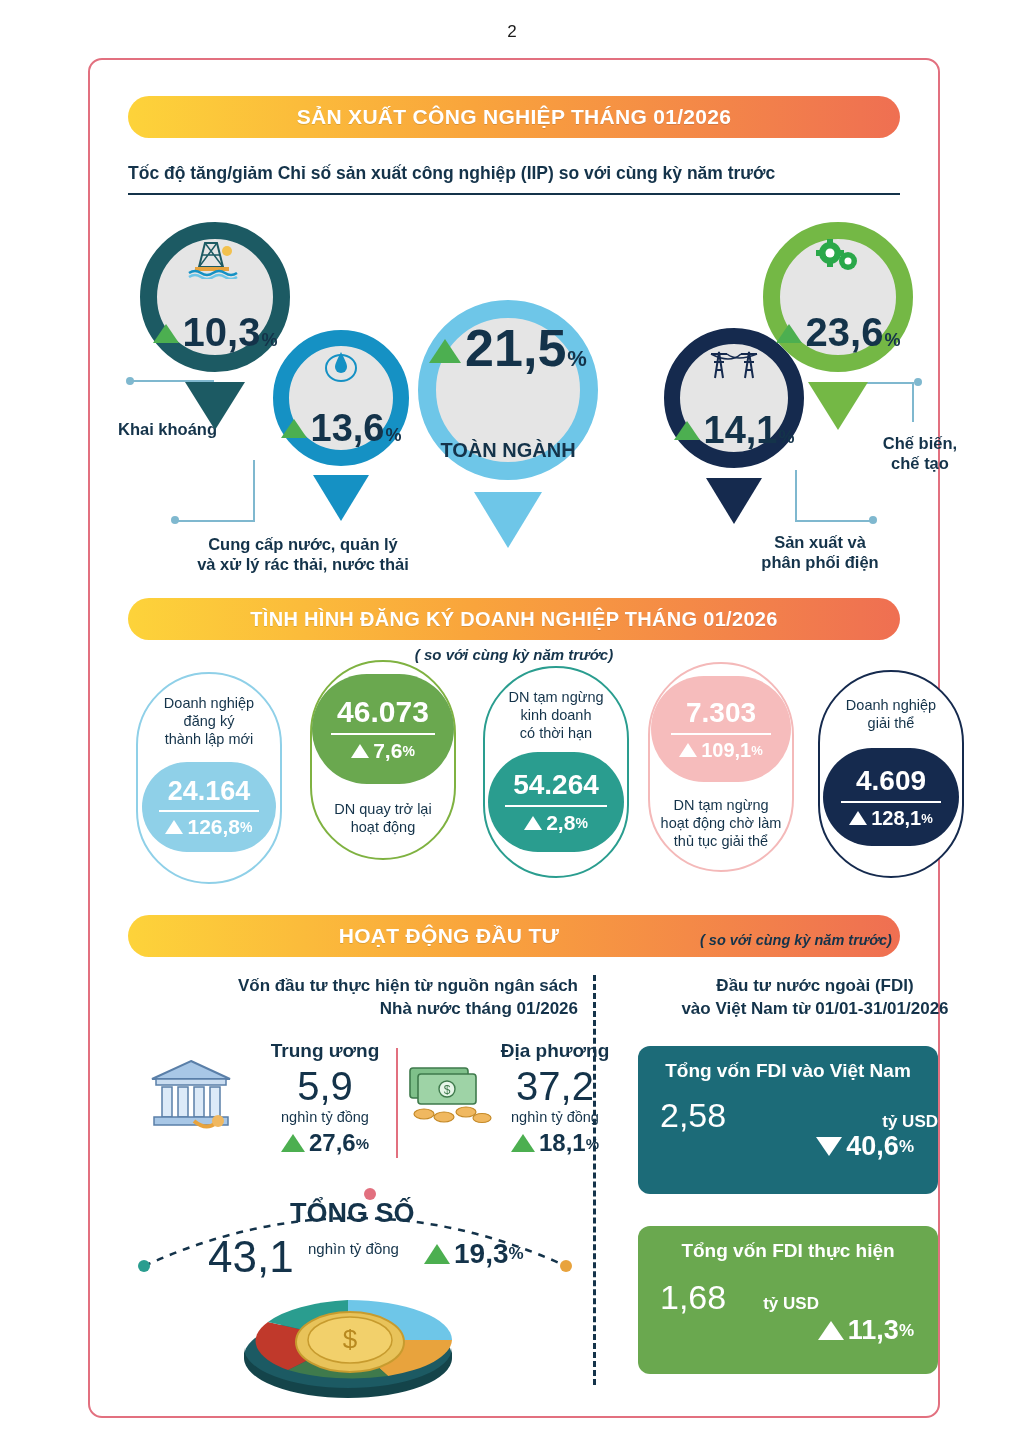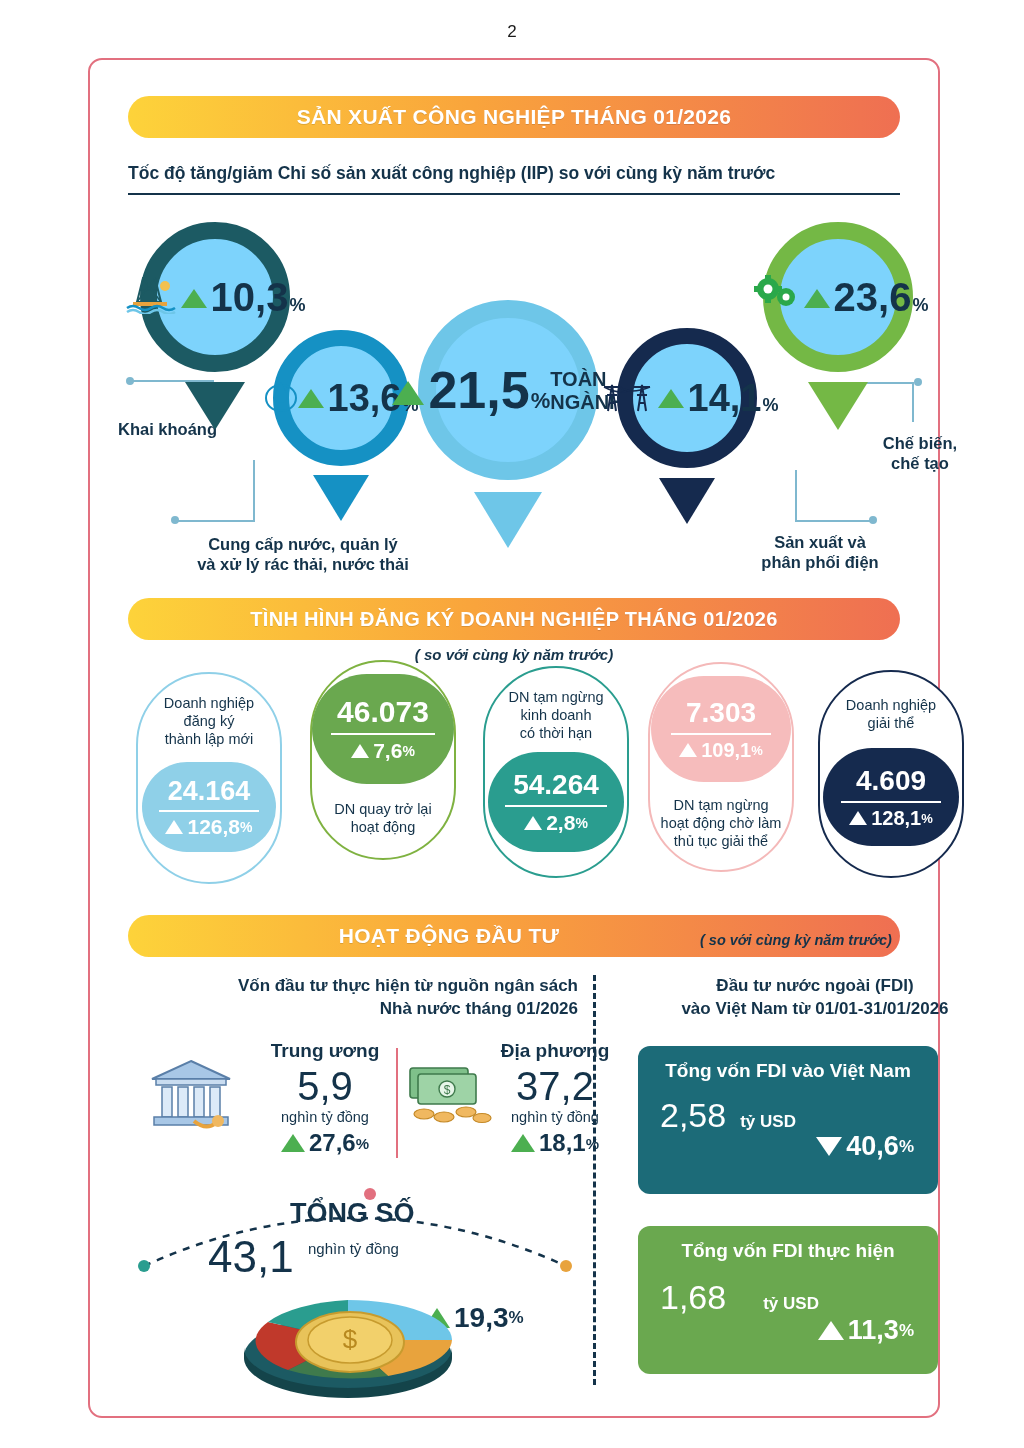--- a/index.html
+++ b/index.html
@@ -33,22 +33,22 @@
   
   #sec1-banner { left:128px; top:96px; width:772px; font-size:21px; }
   #sec1-sub {
     position:absolute; left:128px; top:163px; width:772px;
     font-size:17.5px; font-weight:bold; color:#14334a;
     border-bottom:2px solid #14334a; padding-bottom:9px;
   }
 
   .pin { position:absolute; }
   .pin .circle {
-    border-radius:50%; background:#7dd3fc; display:flex; 
-    align-items:center; justify-content:center; position:relative; z-index:2;
+    border-radius:50%; background:#e5e5e5; display:flex; flex-direction:column;
+    align-items:center; justify-content:space-between; position:relative; z-index:2;
   }
   .pin .tail {
     position:absolute; left:50%; transform:translateX(-50%);
     width:0;height:0; z-index:1;
   }
   .pin .value { display:flex; align-items:baseline; justify-content:center; font-weight:bold; }
   .pin .tri { font-size:0; line-height:0; width:0;height:0;
       border-left:13px solid transparent; border-right:13px solid transparent;
       border-bottom:19px solid #4caf50; margin-right:4px; position:relative; top:-3px;}
   .pin .pct { font-size:18px; font-weight:bold; margin-left:1px; }
@@ -170,21 +170,21 @@
     <div class="value" style="font-size:52px;color:#14334a;">
       <span class="tri" style="border-left:16px solid transparent;border-right:16px solid transparent;border-bottom:24px solid #4caf50;"></span>
       <span>21,5</span>
       <span class="pct" style="font-size:22px;">%</span>
     </div>
     <div style="font-size:20px;font-weight:bold;color:#14334a;margin-top:2px;">TOÀN NGÀNH</div>
   </div>
   <div class="tail" style="top:192px;border-left:34px solid transparent;border-right:34px solid transparent;border-top:56px solid #6ec6e8;"></div>
 </div>
 
-<div class="pin" id="pin4" style="left:617px;top:328px;">
+<div class="pin" id="pin4" style="left:664px;top:328px;">
   <div class="circle" style="width:140px;height:140px;border:16px solid #152a4e;">
     <div class="icon">
       <svg width="62" height="36" viewBox="0 0 62 36">
         <g stroke="#152a4e" stroke-width="2" fill="none">
           <path d="M12 34 L16 8 L20 34 M13 26 H19 M11 18 H21 M8 10 H24"></path>
           <path d="M42 34 L46 8 L50 34 M43 26 H49 M41 18 H51 M38 10 H54"></path>
           <path d="M8 10 Q27 20 38 10" stroke-width="1.6"></path>
           <path d="M24 10 Q34 18 54 10" stroke-width="1.6"></path>
         </g>
       </svg>
@@ -375,21 +375,21 @@
 <svg style="position:absolute;left:130px;top:1180px;" width="450" height="110">
   <path d="M14 86 Q225 -10 436 86" stroke="#14334a" stroke-width="2.5" fill="none" stroke-dasharray="7 7"></path>
   <circle cx="14" cy="86" r="6" fill="#2a9d8f"></circle>
   <circle cx="240" cy="14" r="6" fill="#e2707f"></circle>
   <circle cx="436" cy="86" r="6" fill="#e8a33d"></circle>
 </svg>
 
 <div style="position:absolute;left:290px;top:1198px;font-size:27px;font-weight:bold;color:#14334a;">TỔNG SỐ</div>
 <div style="position:absolute;left:208px;top:1232px;font-size:44px;color:#14334a;">43,1</div>
 <div style="position:absolute;left:308px;top:1240px;font-size:15px;color:#14334a;">nghìn tỷ đồng</div>
-<div class="rowpct" style="position:absolute;left:424px;top:1302px;font-size:28px;color:#14334a;">
+<div class="rowpct" style="position:absolute;left:424px;top:1238px;font-size:28px;color:#14334a;">
   <span class="tri" style="border-left:13px solid transparent;border-right:13px solid transparent;border-bottom:20px solid #4caf50;"></span>
   <span>19,3</span>
   <span style="font-size:17px;">%</span>
 </div>
 
 <svg style="position:absolute;left:228px;top:1278px;" width="240" height="130" viewBox="0 0 240 130">
   <ellipse cx="120" cy="78" rx="104" ry="40" fill="#1c5a63"></ellipse>
   <path d="M16 70 a104 40 0 0 0 208 0 v10 a104 40 0 0 1 -208 0 z" fill="#14444a"></path>
   <g>
     <path d="M120 62 L120 22 A104 40 0 0 1 224 62 Z" fill="#6ec6e8"></path>
@@ -398,21 +398,21 @@
     <path d="M120 62 L60 92 A104 40 0 0 1 40 44 Z" fill="#c0392b"></path>
     <path d="M120 62 L40 44 A104 40 0 0 1 120 22 Z" fill="#2a9d8f"></path>
   </g>
   <ellipse cx="122" cy="64" rx="54" ry="30" fill="#e8c35a" stroke="#c79b2e" stroke-width="2"></ellipse>
   <ellipse cx="122" cy="62" rx="42" ry="23" fill="#f2d06b" stroke="#c79b2e" stroke-width="1.5"></ellipse>
   <text x="122" y="70" font-size="26" text-anchor="middle" fill="#b8891f" font-family="Liberation Sans, sans-serif">$</text>
 </svg>
 
 <div class="fdi-card" style="left:638px;top:1046px;width:300px;height:148px;background:#1c6b78;">
   <div class="t">Tổng vốn FDI vào Việt Nam</div>
-  <div style="display:flex;align-items:baseline;padding:14px 0 0 22px;">
+  <div style="display:flex;align-items:baseline;padding:14px 0 0 22px;justify-content:space-between;">
     <span class="fdi-num">2,58</span>
     <span class="fdi-unit" style="margin-left:14px;">tỷ USD</span>
   </div>
   <div class="fdi-pct" style="justify-content:flex-end;padding-right:24px;margin-top:-4px;">
     <span class="tri-down"></span>
     <span>40,6</span>
     <span style="font-size:17px;">%</span>
   </div>
 </div>
 

